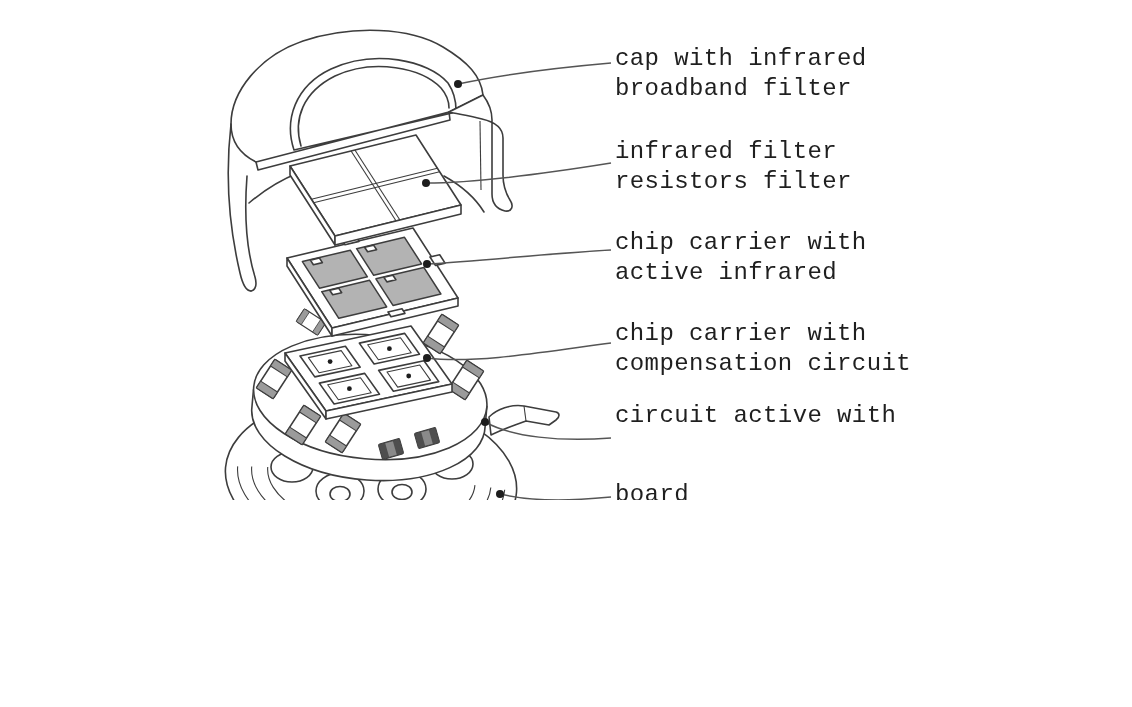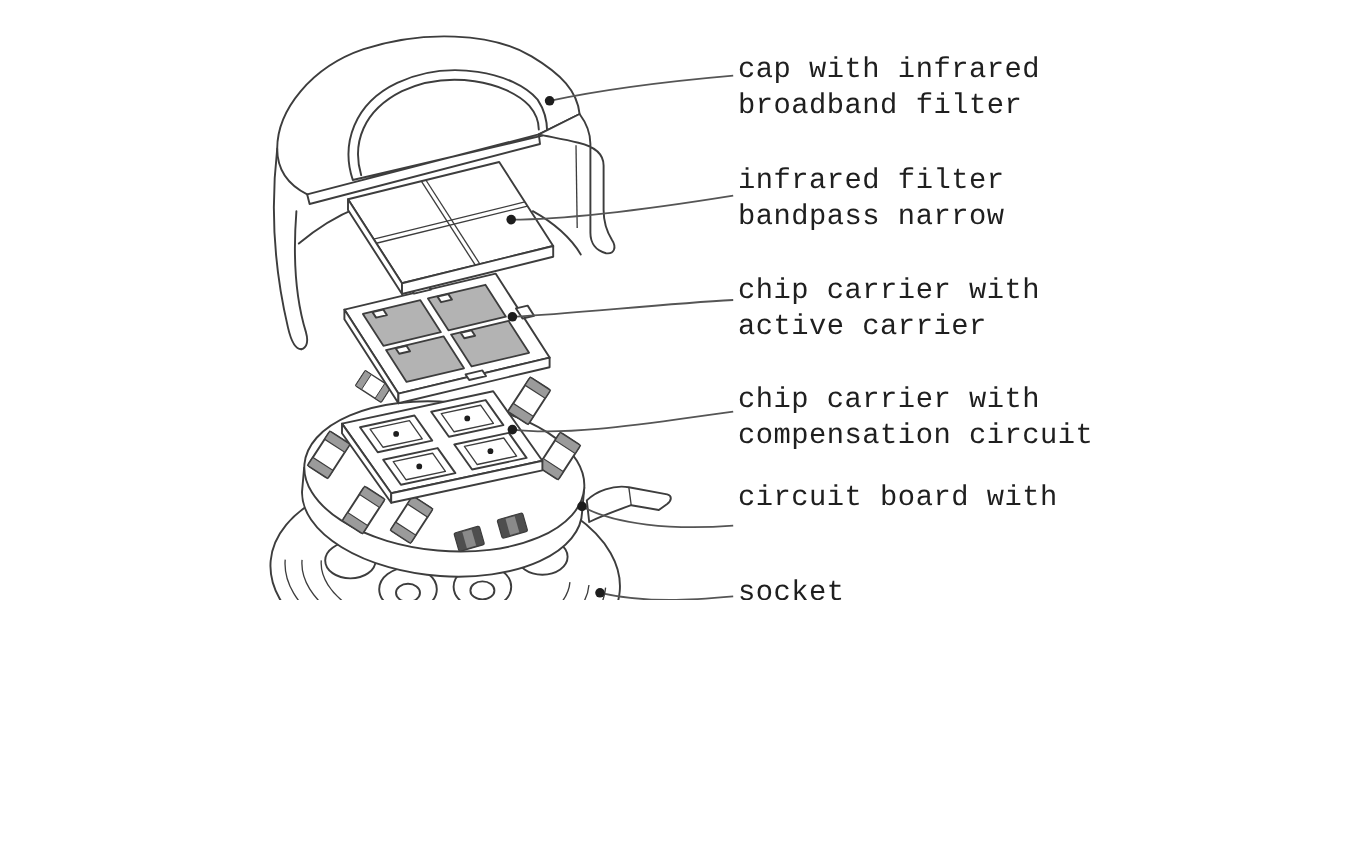--- a/index.html
+++ b/index.html
@@ -181,29 +181,29 @@
       <circle class="dot" cx="500" cy="494" r="4"></circle>
     </g>
   </svg>
 
   <div class="label" style="top:44px">
     <span>cap with infrared</span>
     <span>broadband filter</span>
   </div>
   <div class="label" style="top:137px">
     <span>infrared filter</span>
-    <span>bandpass narrow</span>
+    <span>resistors filter</span>
   </div>
   <div class="label" style="top:228px">
     <span>chip carrier with</span>
-    <span>active carrier</span>
+    <span>active infrared</span>
   </div>
   <div class="label" style="top:319px">
     <span>chip carrier with</span>
     <span>compensation circuit</span>
   </div>
   <div class="label" style="top:401px">
-    <span>circuit board with</span>
+    <span>circuit active with</span>
   </div>
   <div class="label" style="top:480px">
-    <span>socket</span>
+    <span>board</span>
   </div>
 </div>
 
 </body></html>

